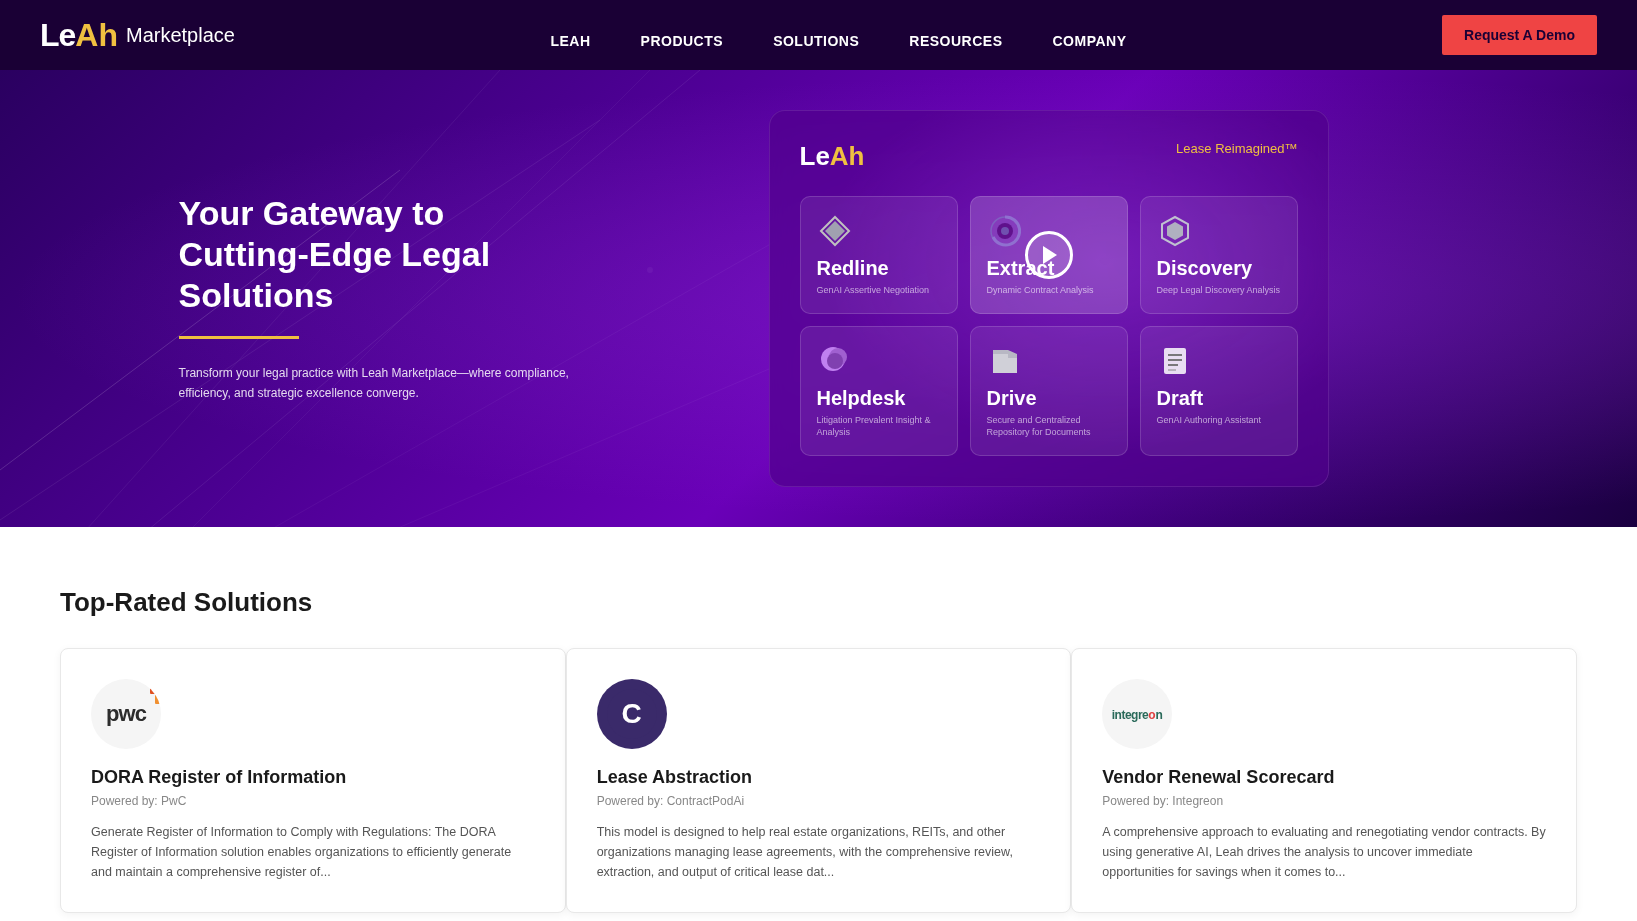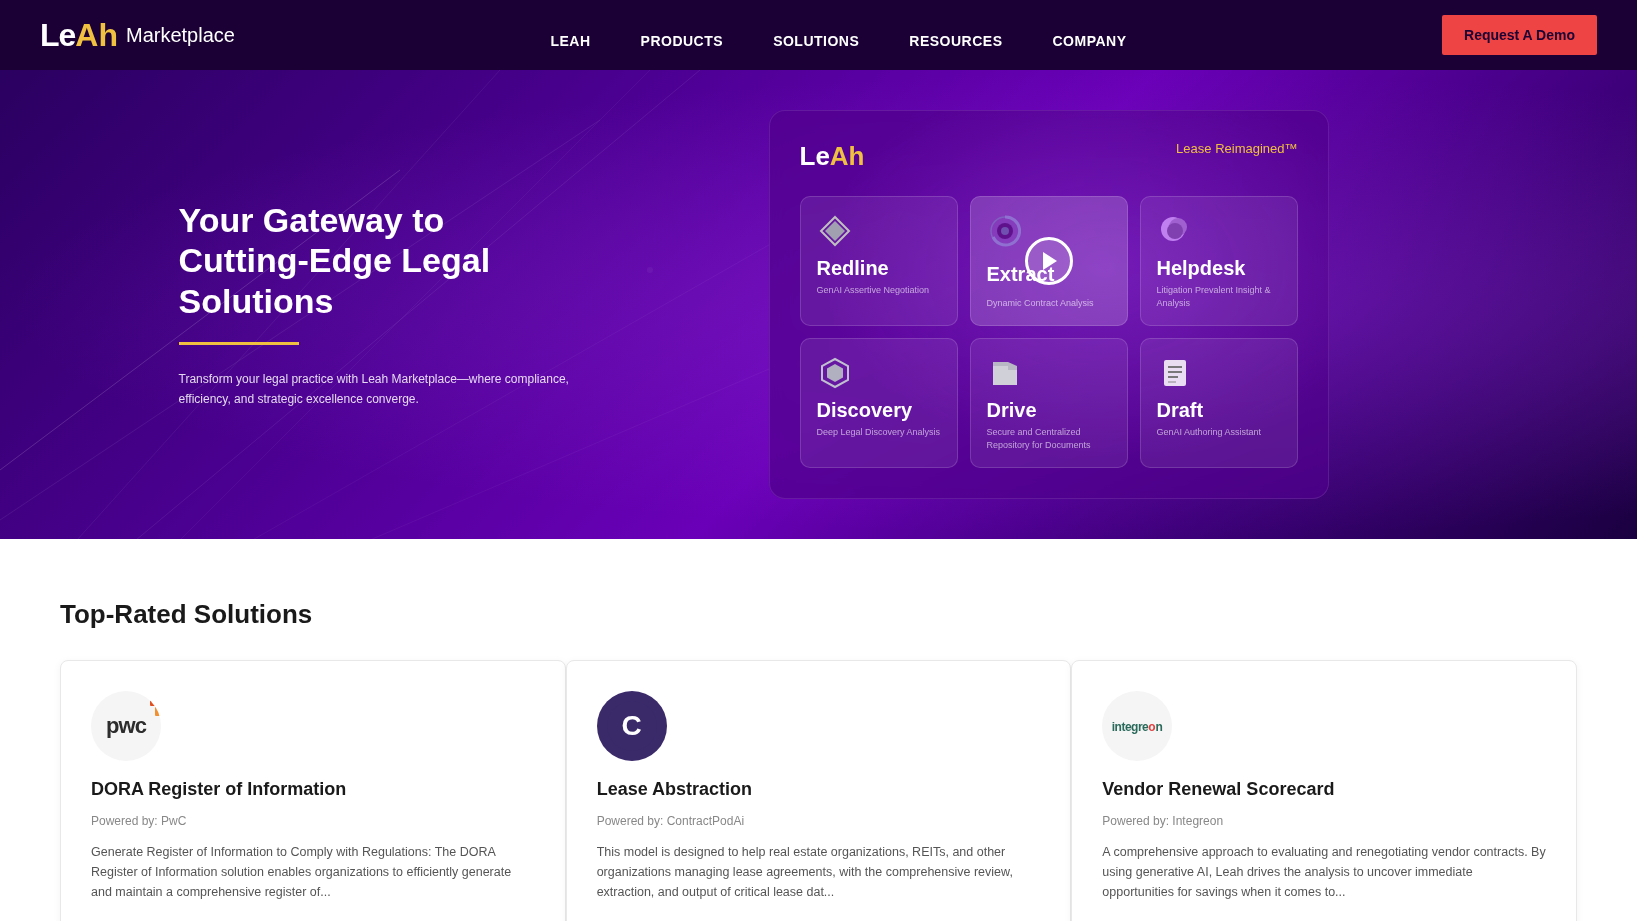--- a/index.html
+++ b/index.html
@@ -250,21 +250,21 @@
       align-items: center;
       justify-content: center;
       color: #fff;
       font-size: 28px;
       font-weight: 900;
     }
     .solution-name {
       font-size: 18px;
       font-weight: 700;
       color: #1a1a1a;
-      margin-bottom: 14px;
+      margin-bottom: 6px;
     }
     .solution-powered {
       font-size: 12px;
       color: #888;
       margin-bottom: 14px;
     }
     .solution-desc {
       font-size: 12.5px;
       color: #555;
       line-height: 1.6;
@@ -356,38 +356,38 @@
             <div class="pc-item-desc">Dynamic Contract Analysis</div>
 
             <div class="play-overlay">
               <div class="play-triangle"></div>
             </div>
           </div>
 
           <div class="pc-item">
             <div class="pc-item-icon">
               <svg width="32" height="32" viewBox="0 0 32 32">
+                <polygon points="16,2 29,9 29,23 16,30 3,23 3,9" fill="none" stroke="#c0c0d0" stroke-width="2"></polygon>
+                <polygon points="16,7 24,11.5 24,20.5 16,25 8,20.5 8,11.5" fill="#b0b0c0"></polygon>
+              </svg>
+            </div>
+            <div class="pc-item-name">Discovery</div>
+            <div class="pc-item-desc">Deep Legal Discovery Analysis</div>
+          </div>
+
+          <div class="pc-item">
+            <div class="pc-item-icon">
+              <svg width="32" height="32" viewBox="0 0 32 32">
                 <ellipse cx="14" cy="14" rx="12" ry="12" fill="#c080f0"></ellipse>
                 <ellipse cx="19" cy="12" rx="9" ry="9" fill="#a060d0"></ellipse>
                 <ellipse cx="16" cy="16" rx="8" ry="8" fill="#8040b0"></ellipse>
               </svg>
             </div>
             <div class="pc-item-name">Helpdesk</div>
             <div class="pc-item-desc">Litigation Prevalent Insight &amp; Analysis</div>
-          </div>
-
-          <div class="pc-item">
-            <div class="pc-item-icon">
-              <svg width="32" height="32" viewBox="0 0 32 32">
-                <polygon points="16,2 29,9 29,23 16,30 3,23 3,9" fill="none" stroke="#c0c0d0" stroke-width="2"></polygon>
-                <polygon points="16,7 24,11.5 24,20.5 16,25 8,20.5 8,11.5" fill="#b0b0c0"></polygon>
-              </svg>
-            </div>
-            <div class="pc-item-name">Discovery</div>
-            <div class="pc-item-desc">Deep Legal Discovery Analysis</div>
           </div>
 
           <div class="pc-item">
             <div class="pc-item-icon">
               <svg width="30" height="30" viewBox="0 0 30 30">
                 <path d="M3 8 L3 27 L27 27 L27 12 L18 12 L18 8 Z" fill="#d0d0d8"></path>
                 <path d="M3 8 L18 8 L18 12 L27 12 L27 8 L18 4 L3 4 Z" fill="#b8b8c4"></path>
               </svg>
             </div>
             <div class="pc-item-name">Drive</div>

